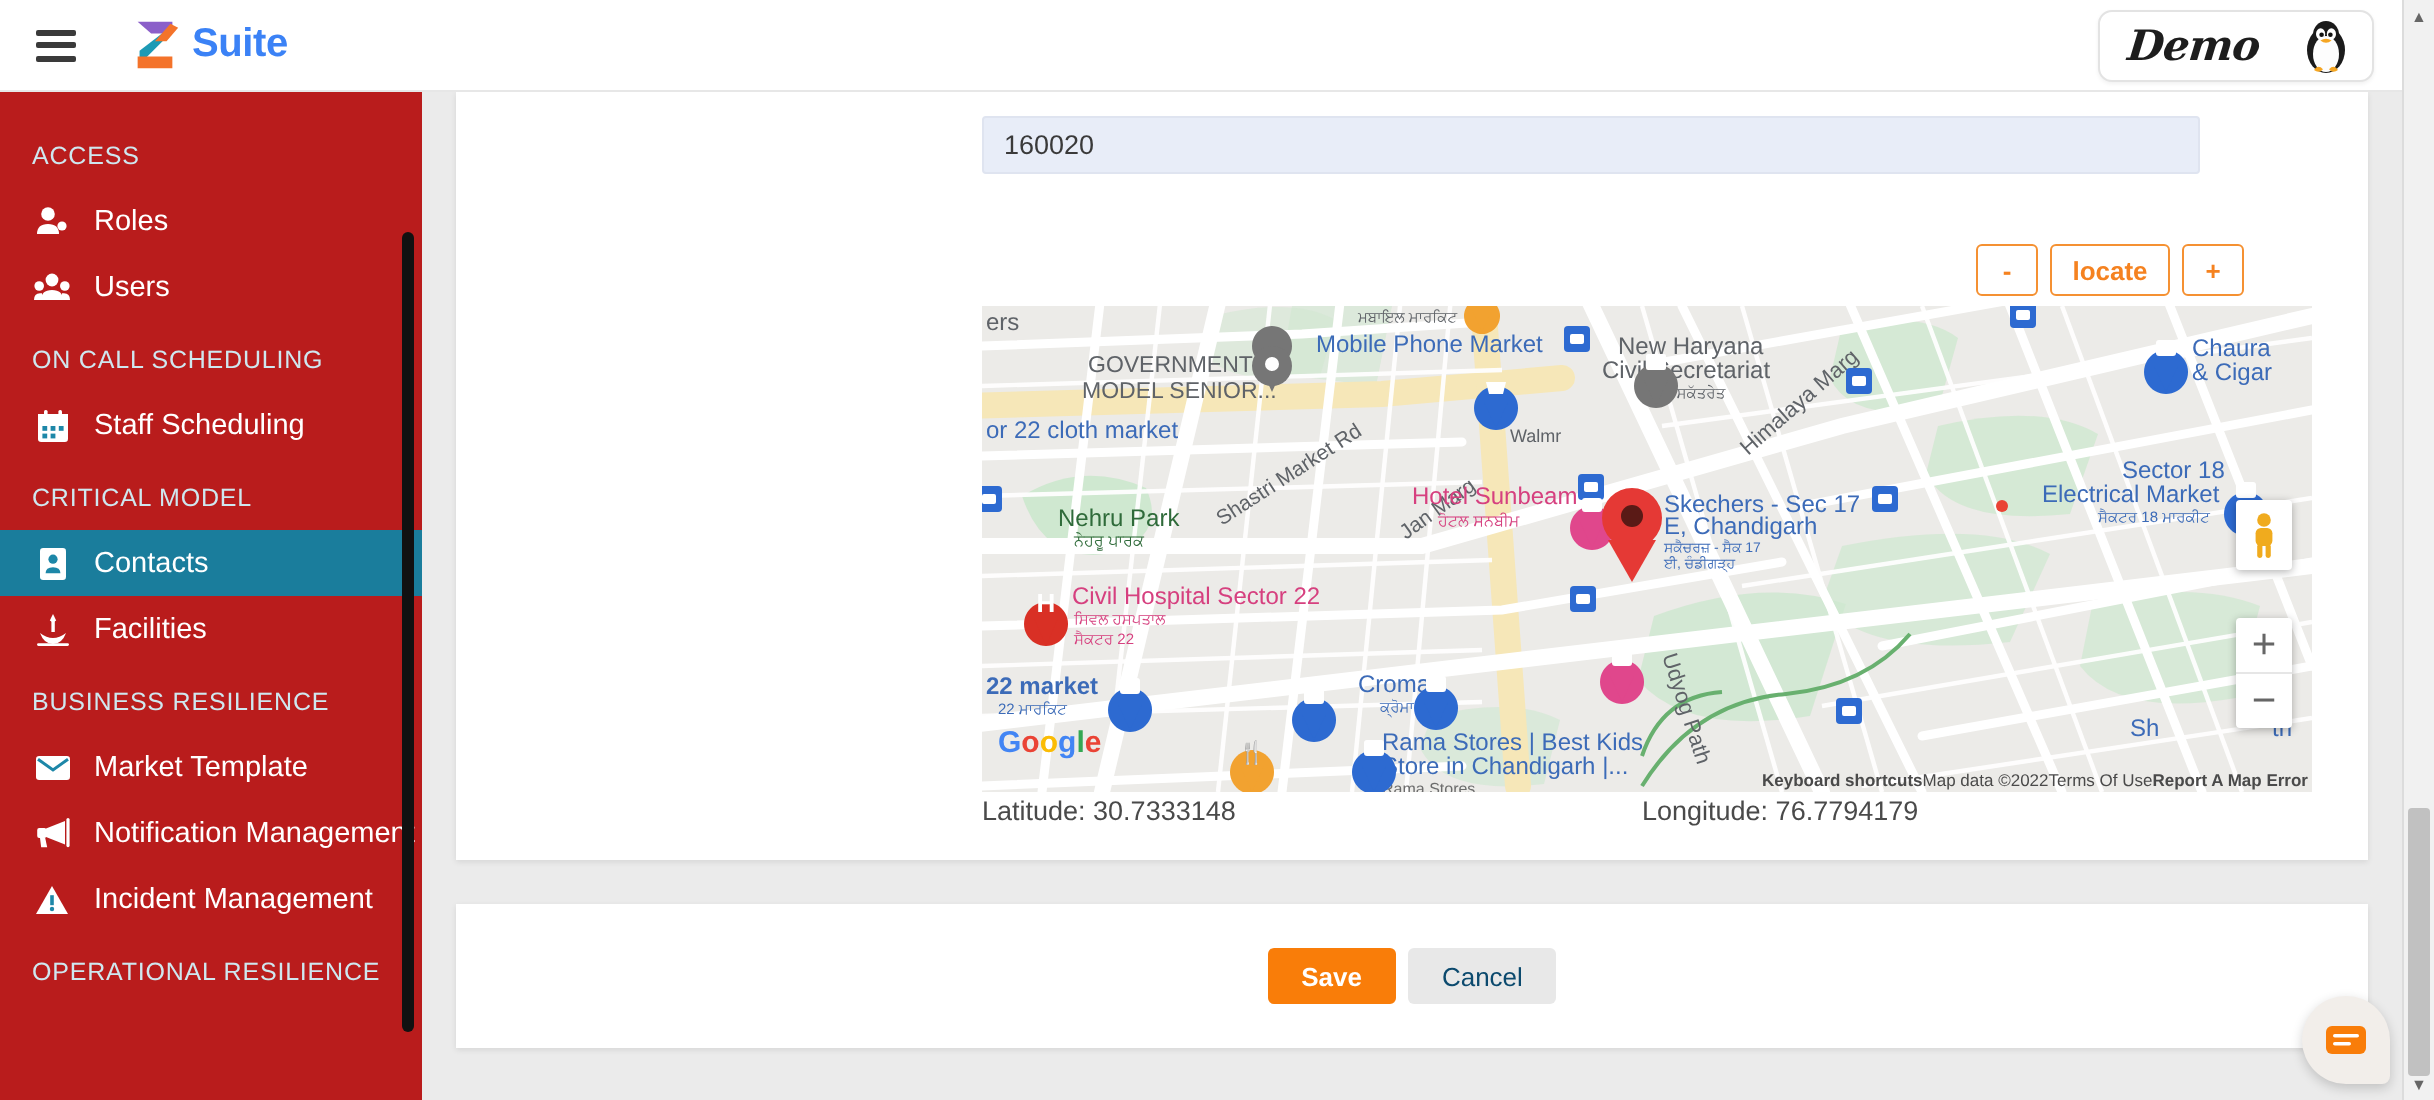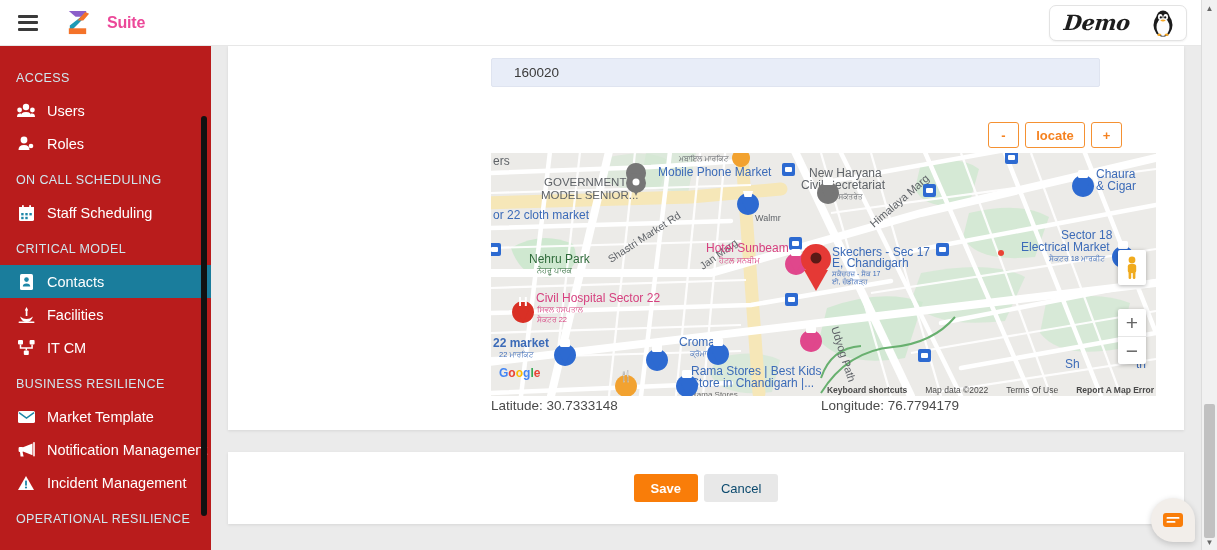--- a/index.html
+++ b/index.html
@@ -29,22 +29,22 @@
   .hamburger {
     margin-left: 18px;
     width: 20px; height: 16px;
     display: flex; flex-direction: column; justify-content: space-between;
     cursor: pointer;
   }
   .hamburger span { display: block; height: 3px; background: #3a3a3a; border-radius: 1px; }
   .brand { display: flex; align-items: center; margin-left: 26px; }
   .zlogo { width: 27px; height: 29px; display:block; }
   .brandname {
-    font-size: 16px; font-weight: bold; color: #ec4899;
-    margin-left: 16px; letter-spacing: -0.2px;
+    font-size: 20px; font-weight: bold; color: #3b82f6;
+    margin-left: 5px; letter-spacing: -0.2px;
   }
   .topright {
     margin-left: auto; margin-right: 14px;
     display: flex; align-items: center;
     border: 1px solid #e3e3e3; border-radius: 7px;
     padding: 4px 10px 4px 8px; background: #fff;
     box-shadow: 0 1px 2px rgba(0,0,0,.06);
     height: 36px;
   }
   .demo-logo {
@@ -122,21 +122,21 @@
     font-size: 13.5px; color: #4a4a4a;
     margin-bottom: 7px;
   }
   .req { color: #e8482a; margin-left: 2px; }
   .field-input {
     width: 609px; height: 29px;
     background: #e8edf8;
     border: 1px solid #dfe4f0;
     border-radius: 2px;
     font-size: 13.5px; color: #3a3a3a;
-    padding: 0 22px;
+    padding: 0 10px;
     font-family: "Liberation Sans", sans-serif;
     outline: none;
   }
 
   
   .map-ctrls {
     position: absolute; right: 62px; top: 76px;
     display: flex; gap: 6px; z-index: 6;
   }
   .mbtn {
@@ -179,29 +179,29 @@
     box-shadow: 0 1px 4px rgba(0,0,0,.3);
     z-index: 8;
   }
   .zoomctl div {
     height: 27px; display: flex; align-items: center; justify-content: center;
     font-size: 21px; color: #666; cursor: pointer; line-height: 1;
   }
   .zoomctl .sep { height: 1px; padding: 0; background: #e6e6e6; }
   .gbrand {
     position: absolute; left: 8px; bottom: 16px;
-    font-size: 12px; font-weight: bold; z-index: 8;
+    font-size: 15px; font-weight: bold; z-index: 8;
     font-family: "Liberation Sans", sans-serif;
   }
   .gb-b { color: #4285F4; } .gb-r { color: #EA4335; }
   .gb-y { color: #FBBC05; } .gb-g { color: #34A853; }
   .mapfooter {
     position: absolute; right: 2px; bottom: 1px;
     font-size: 8.5px; color: #4a4a4a; z-index: 8;
-    display: flex; gap: 18px; align-items: center;
+    display: flex; gap: 0; align-items: center;
     font-family: "Liberation Sans", sans-serif;
   }
   .mapfooter .bold { font-weight: bold; }
 
   .latlon {
     position: absolute; left: 263px; top: 352px;
     width: 665px;
     display: flex;
     font-size: 13.5px; color: #4a4a4a;
   }
@@ -284,40 +284,40 @@
         <path d="M19 26 Q17 23 14.5 25.6 Q16.5 28 19 26 Z" fill="#f5a623"></path>
       </svg>
     </div>
   </div>
 
   <div class="sidebar">
     <div class="sb-scroll" id="sb-scroll">
         <div class="sb-section">ACCESS</div>
         <div class="sb-item">
           <span class="sb-ico">
+            <svg width="16" height="15" viewBox="0 0 16 15">
+              <circle cx="6" cy="4" r="3.4" fill="#fff"></circle>
+              <path d="M0.5 14 q0 -5 5.5 -5 q5.5 0 5.5 5 Z" fill="#fff"></path>
+              <circle cx="13" cy="10" r="2.3" fill="#fff"></circle>
+            </svg>
+          </span>
+          <span class="sb-label">Roles</span>
+        </div>
+        <div class="sb-item">
+          <span class="sb-ico">
             <svg width="18" height="15" viewBox="0 0 18 15">
               <circle cx="9" cy="4" r="3.2" fill="#fff"></circle>
               <path d="M3.5 14 q0 -5 5.5 -5 q5.5 0 5.5 5 Z" fill="#fff"></path>
               <circle cx="2.6" cy="7" r="2.4" fill="#fff"></circle>
               <circle cx="15.4" cy="7" r="2.4" fill="#fff"></circle>
               <path d="M0 14 q0 -3.4 3 -3.4 l1 0 l0 3.4 Z" fill="#fff"></path>
               <path d="M18 14 q0 -3.4 -3 -3.4 l-1 0 l0 3.4 Z" fill="#fff"></path>
             </svg>
           </span>
           <span class="sb-label">Users</span>
-        </div>
-        <div class="sb-item">
-          <span class="sb-ico">
-            <svg width="16" height="15" viewBox="0 0 16 15">
-              <circle cx="6" cy="4" r="3.4" fill="#fff"></circle>
-              <path d="M0.5 14 q0 -5 5.5 -5 q5.5 0 5.5 5 Z" fill="#fff"></path>
-              <circle cx="13" cy="10" r="2.3" fill="#fff"></circle>
-            </svg>
-          </span>
-          <span class="sb-label">Roles</span>
         </div>
         <div class="sb-section">ON CALL SCHEDULING</div>
         <div class="sb-item">
           <span class="sb-ico">
             <svg width="15" height="16" viewBox="0 0 15 16">
               <rect x="0" y="2" width="15" height="14" rx="1.6" fill="#fff"></rect>
               <rect x="0" y="2" width="15" height="4" fill="#fff"></rect>
               <rect x="2.2" y="8" width="2.4" height="2.4" fill="#1d87a8"></rect>
               <rect x="6.3" y="8" width="2.4" height="2.4" fill="#1d87a8"></rect>
               <rect x="10.4" y="8" width="2.4" height="2.4" fill="#1d87a8"></rect>
@@ -343,32 +343,20 @@
         <div class="sb-item">
           <span class="sb-ico">
             <svg width="17" height="16" viewBox="0 0 17 16">
               <path d="M8.5 0 l1.6 3.2 l-1.6 1 l-1.6 -1 Z" fill="#fff"></path>
               <rect x="7.7" y="3" width="1.7" height="6" fill="#fff"></rect>
               <path d="M2 9.5 q6.5 5 13 0 q-2 5.5 -6.5 5.5 q-4.5 0 -6.5 -5.5 Z" fill="#fff"></path>
               <rect x="0.5" y="14.6" width="16" height="1.4" rx=".7" fill="#fff"></rect>
             </svg>
           </span>
           <span class="sb-label">Facilities</span>
-        </div>
-        <div class="sb-item">
-          <span class="sb-ico">
-            <svg width="17" height="15" viewBox="0 0 17 15">
-              <rect x="0" y="0" width="5" height="4.6" rx="1" fill="#fff"></rect>
-              <rect x="11.6" y="0" width="5" height="4.6" rx="1" fill="#fff"></rect>
-              <rect x="5.8" y="10.4" width="5" height="4.6" rx="1" fill="#fff"></rect>
-              <path d="M2.5 4.6 L2.5 8 L14.1 8 L14.1 4.6" stroke="#fff" stroke-width="1.5" fill="none"></path>
-              <path d="M8.3 8 L8.3 10.4" stroke="#fff" stroke-width="1.5" fill="none"></path>
-            </svg>
-          </span>
-          <span class="sb-label">IT CM</span>
         </div>
         <div class="sb-section">BUSINESS RESILIENCE</div>
         <div class="sb-item">
           <span class="sb-ico">
             <svg width="17" height="12" viewBox="0 0 17 12">
               <rect x="0" y="0" width="17" height="12" rx="1.6" fill="#fff"></rect>
               <path d="M1 1.6 L8.5 7 L16 1.6" stroke="#1d87a8" stroke-width="1.5" fill="none"></path>
             </svg>
           </span>
           <span class="sb-label">Market Template</span>

